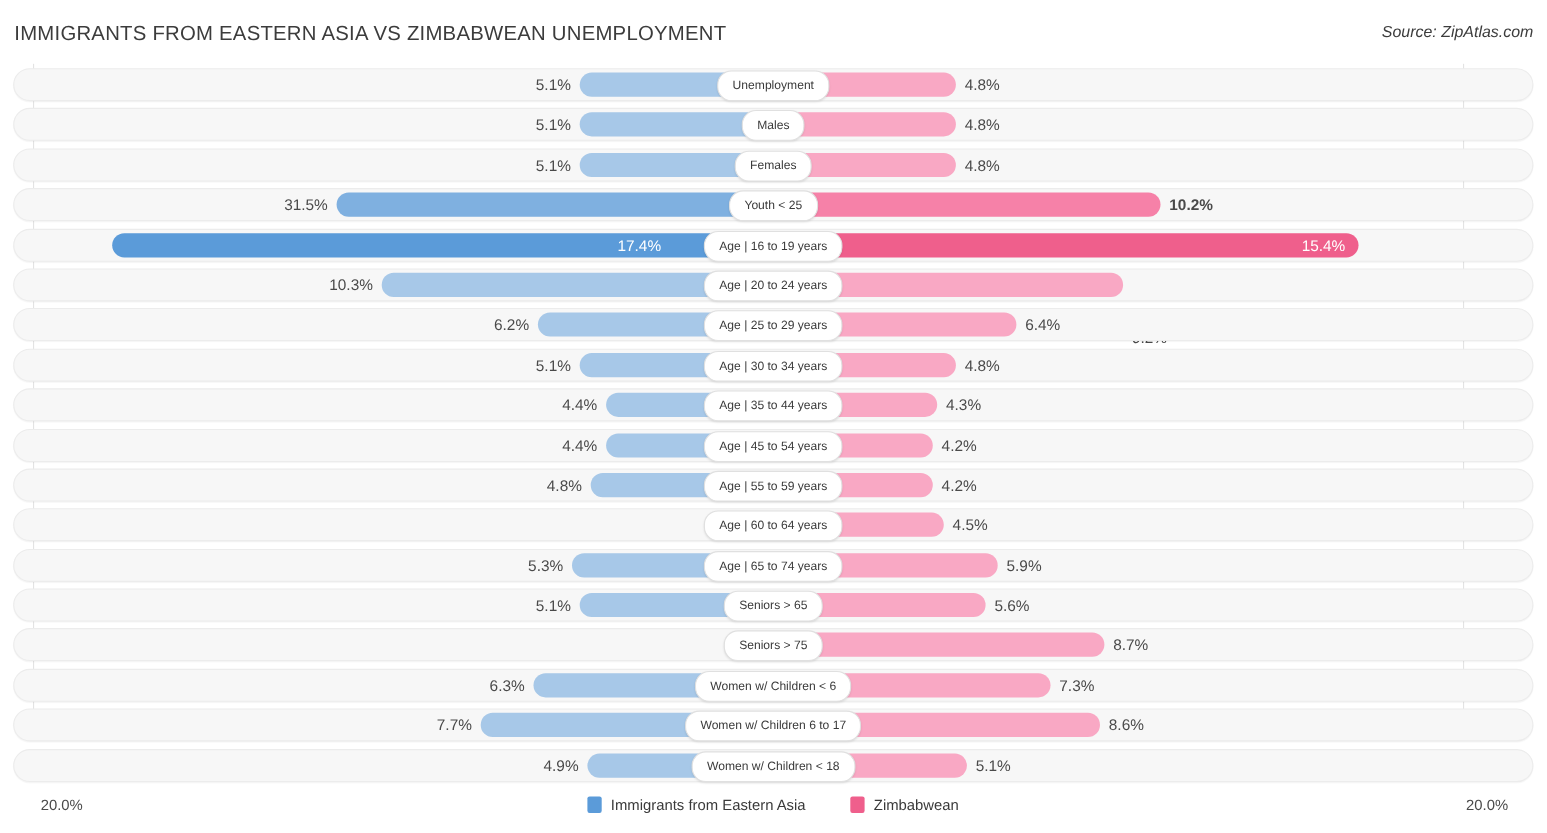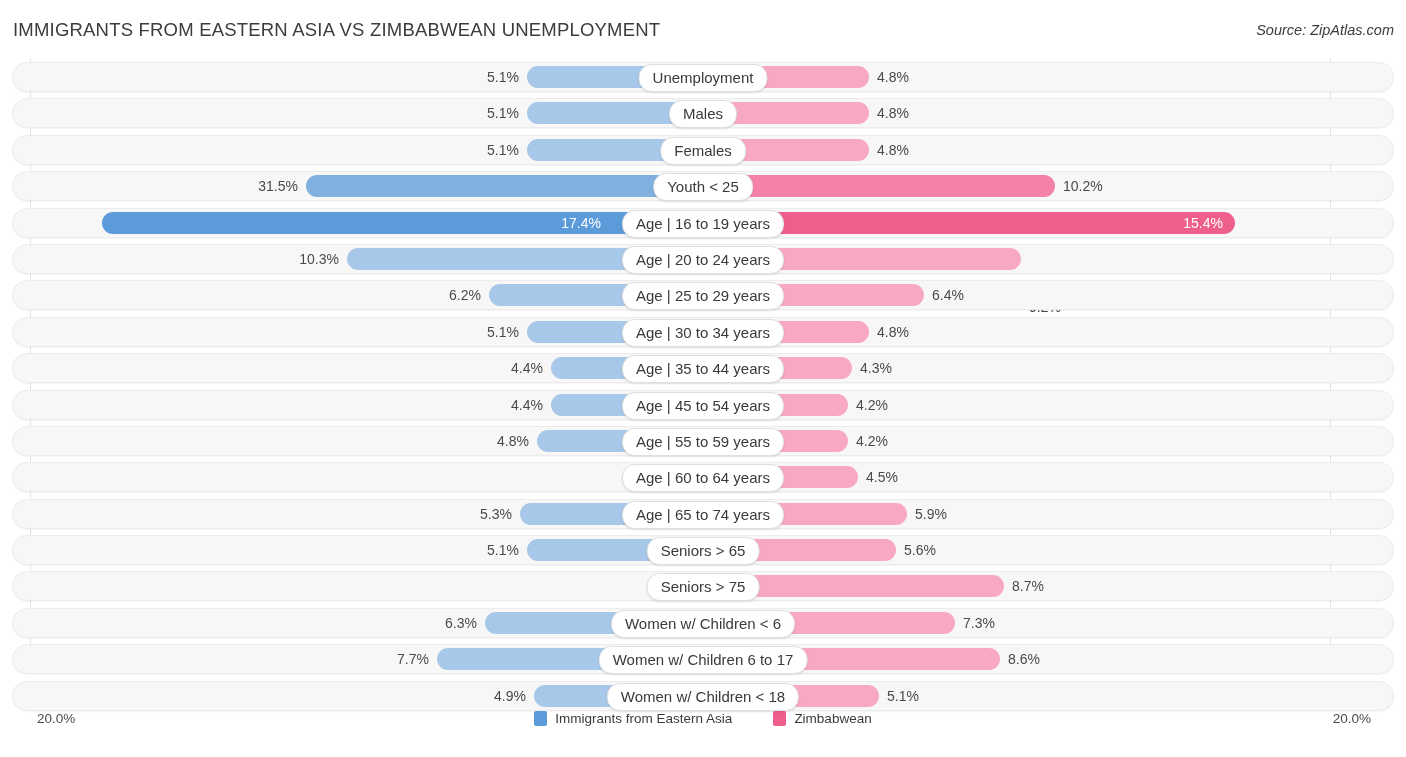--- a/index.html
+++ b/index.html
@@ -109,31 +109,31 @@
     position: absolute;
     left: 50%;
     top: 2px;
     transform: translateX(-50%);
     height: 26px;
     line-height: 26px;
     padding: 0 13px;
     background: #ffffff;
     border: 1px solid #e0e0e0;
     border-radius: 13px;
-    font-size: 15px;
+    font-size: 11px;
     color: #3a3a3a;
     white-space: nowrap;
     box-shadow: 0 1px 2px rgba(0,0,0,.10);
     z-index: 4;
   }
 
   
   .footer {
     position: absolute;
-    left: 0; right: 0; bottom: 14px;
+    left: 0; right: 0; bottom: 1px;
     height: 44px;
   }
   .axis-min, .axis-max {
     position: absolute;
     top: 12px;
     font-size: 13.5px;
     color: #4a4a4a;
   }
   .axis-min { left: 37px; }
   .axis-max { right: 35px; }
@@ -209,21 +209,21 @@
         <div class="pill">Females</div>
       </div>
       <div class="row">
         <div class="track"></div>
         <div class="half left">
           <div class="bar" style="width: 397px; background: rgb(127, 176, 224);"></div>
           <div class="val" style="right: 405px;">31.5%</div>
         </div>
         <div class="half right">
           <div class="bar" style="width: 352px; background: rgb(246, 129, 168);"></div>
-          <div class="val" style="left: 360px;">10.2%</div>
+          <div class="val" style="left: 360px; font-weight: bold;">10.2%</div>
         </div>
         <div class="pill">Youth &lt; 25</div>
       </div>
       <div class="row">
         <div class="track"></div>
         <div class="half left">
           <div class="bar" style="width: 601px; background: rgb(91, 155, 217);"></div>
           <div class="val inside" style="right: 102px; left: auto;">17.4%</div>
         </div>
         <div class="half right">

